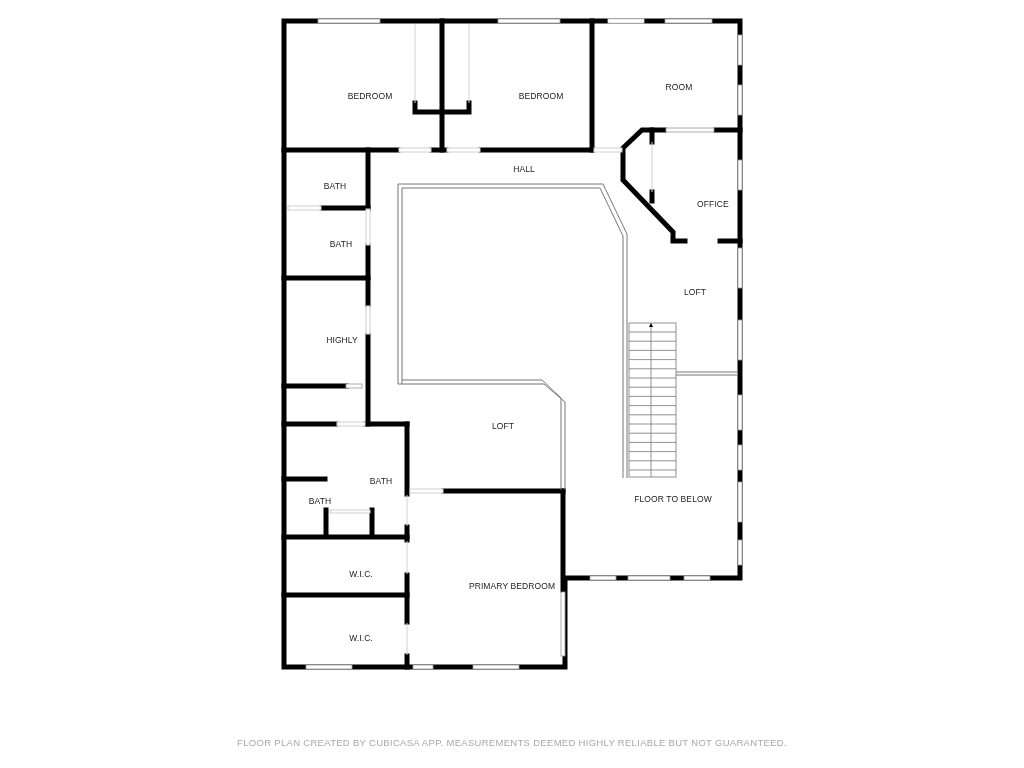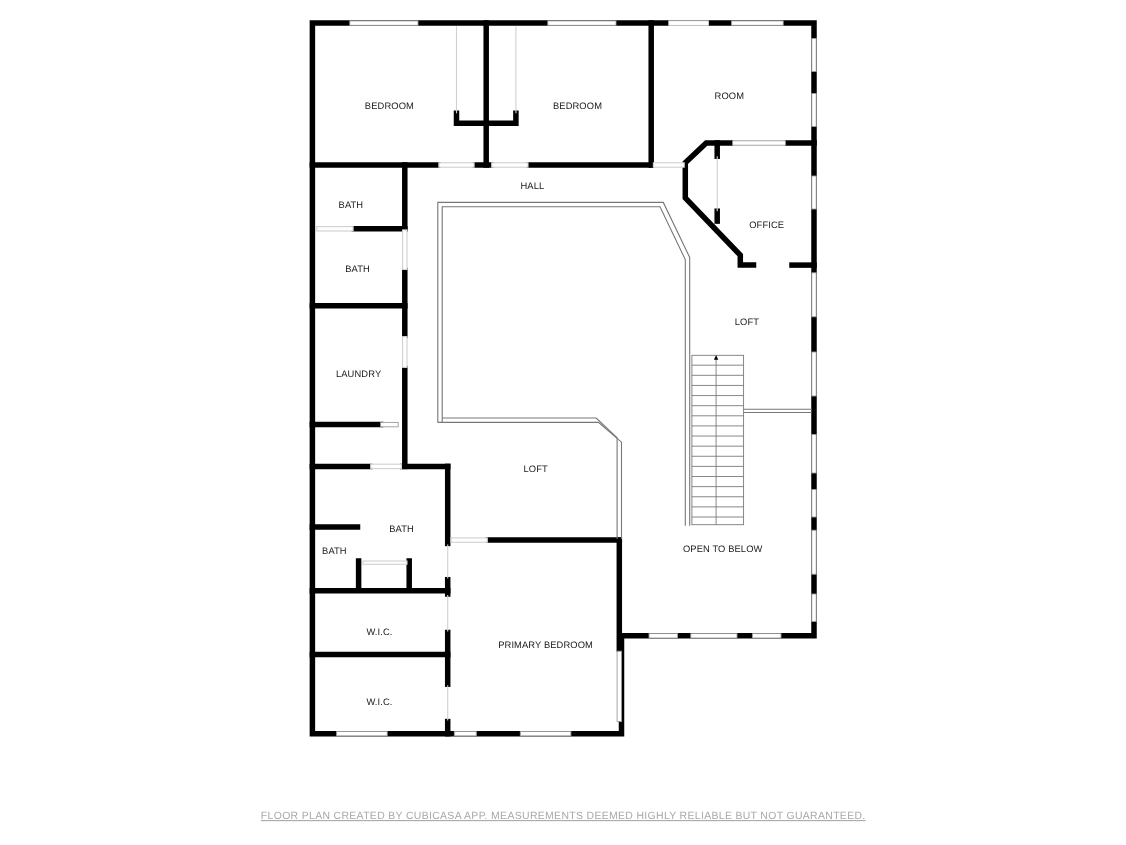--- a/index.html
+++ b/index.html
@@ -3,22 +3,22 @@
 <meta charset="utf-8">
 <style>
   html, body { margin: 0; padding: 0; background: #ffffff; }
   body { width: 1024px; height: 768px; position: relative; overflow: hidden; font-family: "Liberation Sans", sans-serif; }
   #plan { position: absolute; left: 0; top: 0; width: 1024px; height: 768px; }
   .wall { stroke: #000; stroke-width: 5; fill: none; stroke-linecap: square; }
   .win { fill: #fff; stroke: #9a9a9a; stroke-width: 0.8; }
   .door { stroke: #d0d0d0; stroke-width: 1; fill: #fff; }
   .rail { fill: none; stroke: #777; stroke-width: 1; }
   .stair { fill: none; stroke: #777; stroke-width: 0.8; }
-  .lbl { position: absolute; font-size: 8.5px; color: #1a1a1a; transform: translate(-50%, -50%); white-space: nowrap; letter-spacing: 0.1px; }
-  .footer { position: absolute; left: 512px; top: 742px; transform: translate(-50%, -50%); font-size: 9.5px; color: #a8a8a8; white-space: nowrap; letter-spacing: 0.3px; text-decoration: underline; }
+  .lbl { position: absolute; font-size: 8.5px; color: #1a1a1a; transform: translate(-50%, -50%); white-space: nowrap; letter-spacing: 0.1px; margin-left: 16px; }
+  .footer { position: absolute; left: 512px; top: 742px; transform: translate(-50%, -50%); font-size: 9.5px; color: #a8a8a8; white-space: nowrap; letter-spacing: 0.3px; }
 </style>
 </head>
 <body>
 
 <svg id="plan" viewBox="0 0 1024 768" xmlns="http://www.w3.org/2000/svg">
 
   <g>
     <polyline class="wall" points="284,21 740,21 740,578 565,578 565,667 284,667 284,21"></polyline>
   </g>
 
@@ -134,28 +134,28 @@
         <line x1="629" x2="676" y1="469.99999999999983" y2="469.99999999999983" class="stair"></line>
       </g>
     <polygon points="651,323 649,327 653,327" fill="#000"></polygon>
   </g>
 </svg>
 
 <div id="labels">
   <div class="lbl" style="left:354px;top:96px">BEDROOM</div>
   <div class="lbl" style="left:525px;top:96px">BEDROOM</div>
   <div class="lbl" style="left:663px;top:87px">ROOM</div>
-  <div class="lbl" style="left:484px;top:169px">HALL</div>
+  <div class="lbl" style="left:508px;top:169px">HALL</div>
   <div class="lbl" style="left:697px;top:204px">OFFICE</div>
   <div class="lbl" style="left:319px;top:186px">BATH</div>
   <div class="lbl" style="left:325px;top:244px">BATH</div>
   <div class="lbl" style="left:679px;top:292px">LOFT</div>
-  <div class="lbl" style="left:326px;top:340px">LAUNDRY</div>
+  <div class="lbl" style="left:326px;top:340px">HIGHLY</div>
   <div class="lbl" style="left:487px;top:426px">LOFT</div>
   <div class="lbl" style="left:365px;top:481px">BATH</div>
   <div class="lbl" style="left:304px;top:501px">BATH</div>
-  <div class="lbl" style="left:657px;top:499px">OPEN TO BELOW</div>
+  <div class="lbl" style="left:657px;top:499px">FLOOR TO BELOW</div>
   <div class="lbl" style="left:345px;top:574px">W.I.C.</div>
   <div class="lbl" style="left:496px;top:586px">PRIMARY BEDROOM</div>
   <div class="lbl" style="left:345px;top:638px">W.I.C.</div>
 </div>
 
 <div class="footer">FLOOR PLAN CREATED BY CUBICASA APP. MEASUREMENTS DEEMED HIGHLY RELIABLE BUT NOT GUARANTEED.</div>
 
 </body></html>

